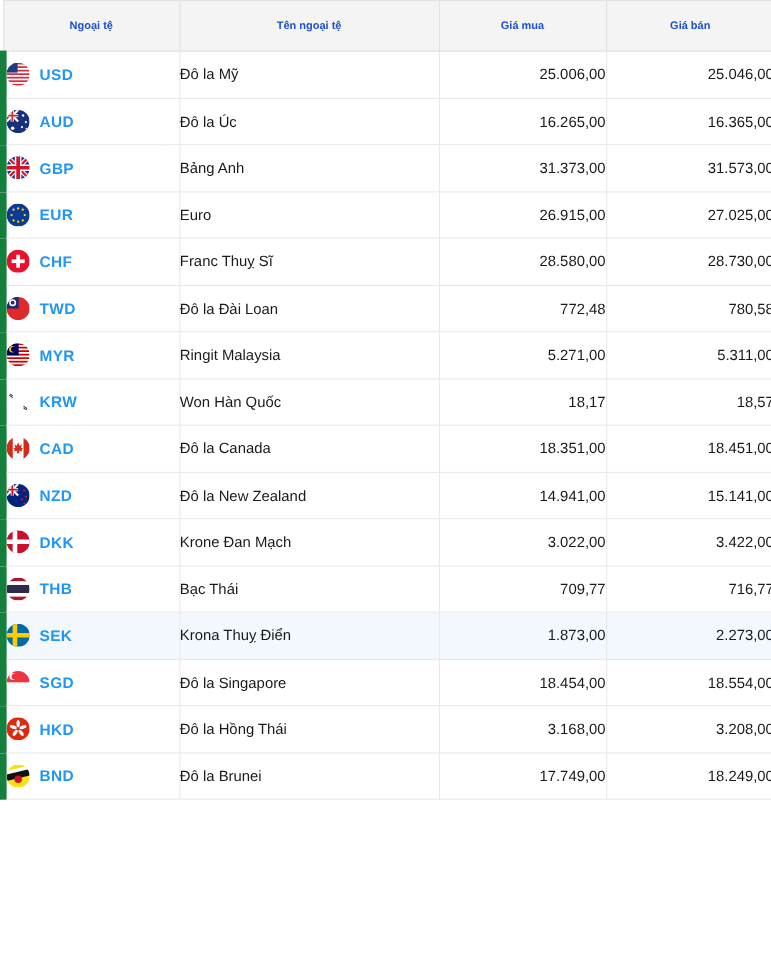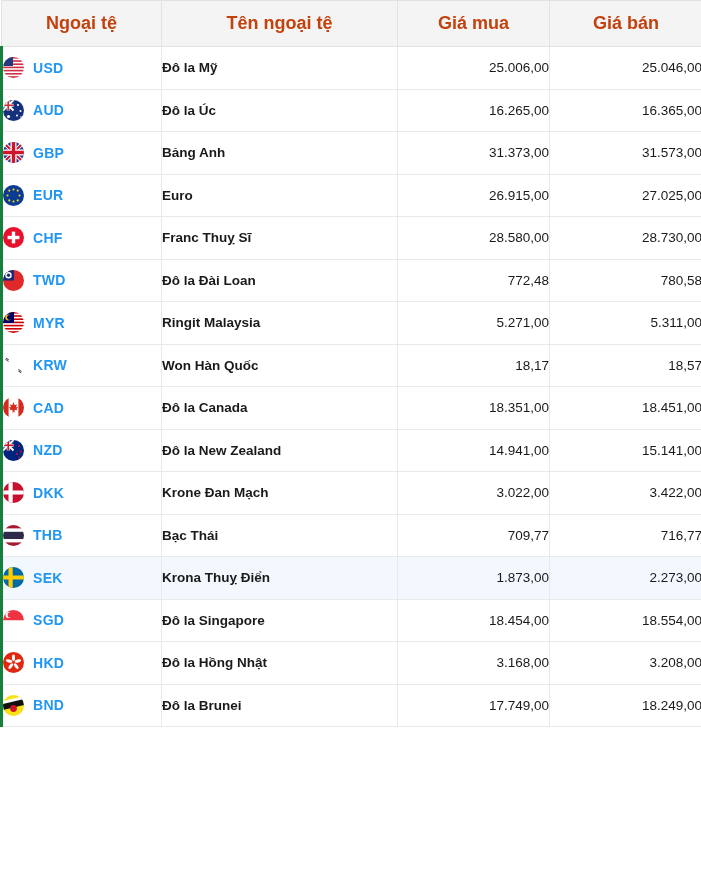--- a/index.html
+++ b/index.html
@@ -43,43 +43,43 @@
     width: 701px;
     border-collapse: collapse;
     table-layout: fixed;
     background: transparent;
   }
   table.fx thead th {
     background: #f4f4f4;
     border: 1px solid #e2e2e2;
     border-left: none;
     height: 45px;
-    font-size: 18px;
+    font-size: 10px;
     font-weight: bold;
-    color: #c2410c;
+    color: #1d4ed8;
     text-align: center;
     vertical-align: middle;
     padding: 0;
   }
   table.fx thead th:first-child { border-left: 1px solid #e2e2e2; }
   table.fx tbody td {
     border: 1px solid #e9e9e9;
     border-left: none;
     border-top: none;
     height: 41.5px;
     font-size: 13.5px;
     color: #1a1a1a;
     padding: 0;
     vertical-align: middle;
     background: #ffffff;
   }
-  table.fx tbody td:first-child { border-left: 3px solid #15803d; }
+  table.fx tbody td:first-child { border-left: 6px solid #15803d; }
   table.fx tbody tr.hl td { background: #f2f8fd; }
   .c-code { padding-left: 26px; }
-  .c-name { padding-left: 14px; font-weight: bold; }
+  .c-name { padding-left: 14px; }
   .c-num  { padding-right: 18px; text-align: right; font-size: 13.5px; }
   .code-wrap {
     display: flex;
     align-items: center;
     gap: 9px;
   }
   .code-lbl {
     color: #2196f3;
     font-weight: bold;
     font-size: 14px;
@@ -435,21 +435,21 @@
                     <ellipse cx="14.9" cy="9" rx="1.5" ry="3.3" transform="rotate(72 14.9 9)"></ellipse>
                     <ellipse cx="13.2" cy="14.2" rx="1.5" ry="3.3" transform="rotate(144 13.2 14.2)"></ellipse>
                     <ellipse cx="7.8" cy="14.2" rx="1.5" ry="3.3" transform="rotate(216 7.8 14.2)"></ellipse>
                     <ellipse cx="6.1" cy="9" rx="1.5" ry="3.3" transform="rotate(288 6.1 9)"></ellipse>
                   </g>
                 </svg>
               </span>
               <span class="code-lbl">HKD</span>
             </span>
           </td>
-          <td class="c-name">Đô la Hồng Nhật</td>
+          <td class="c-name">Đô la Hồng Thái</td>
           <td class="c-num down">3.168,00</td>
           <td class="c-num down">3.208,00</td>
         </tr>
         <tr>
           <td class="c-code">
             <span class="code-wrap">
               <span class="flag">
                 <svg viewBox="0 0 21 21">
                   <rect width="21" height="21" fill="#f7e017"></rect>
                   <path d="M0 6 L21 1 L21 7 L0 12 Z" fill="#fff"></path>

